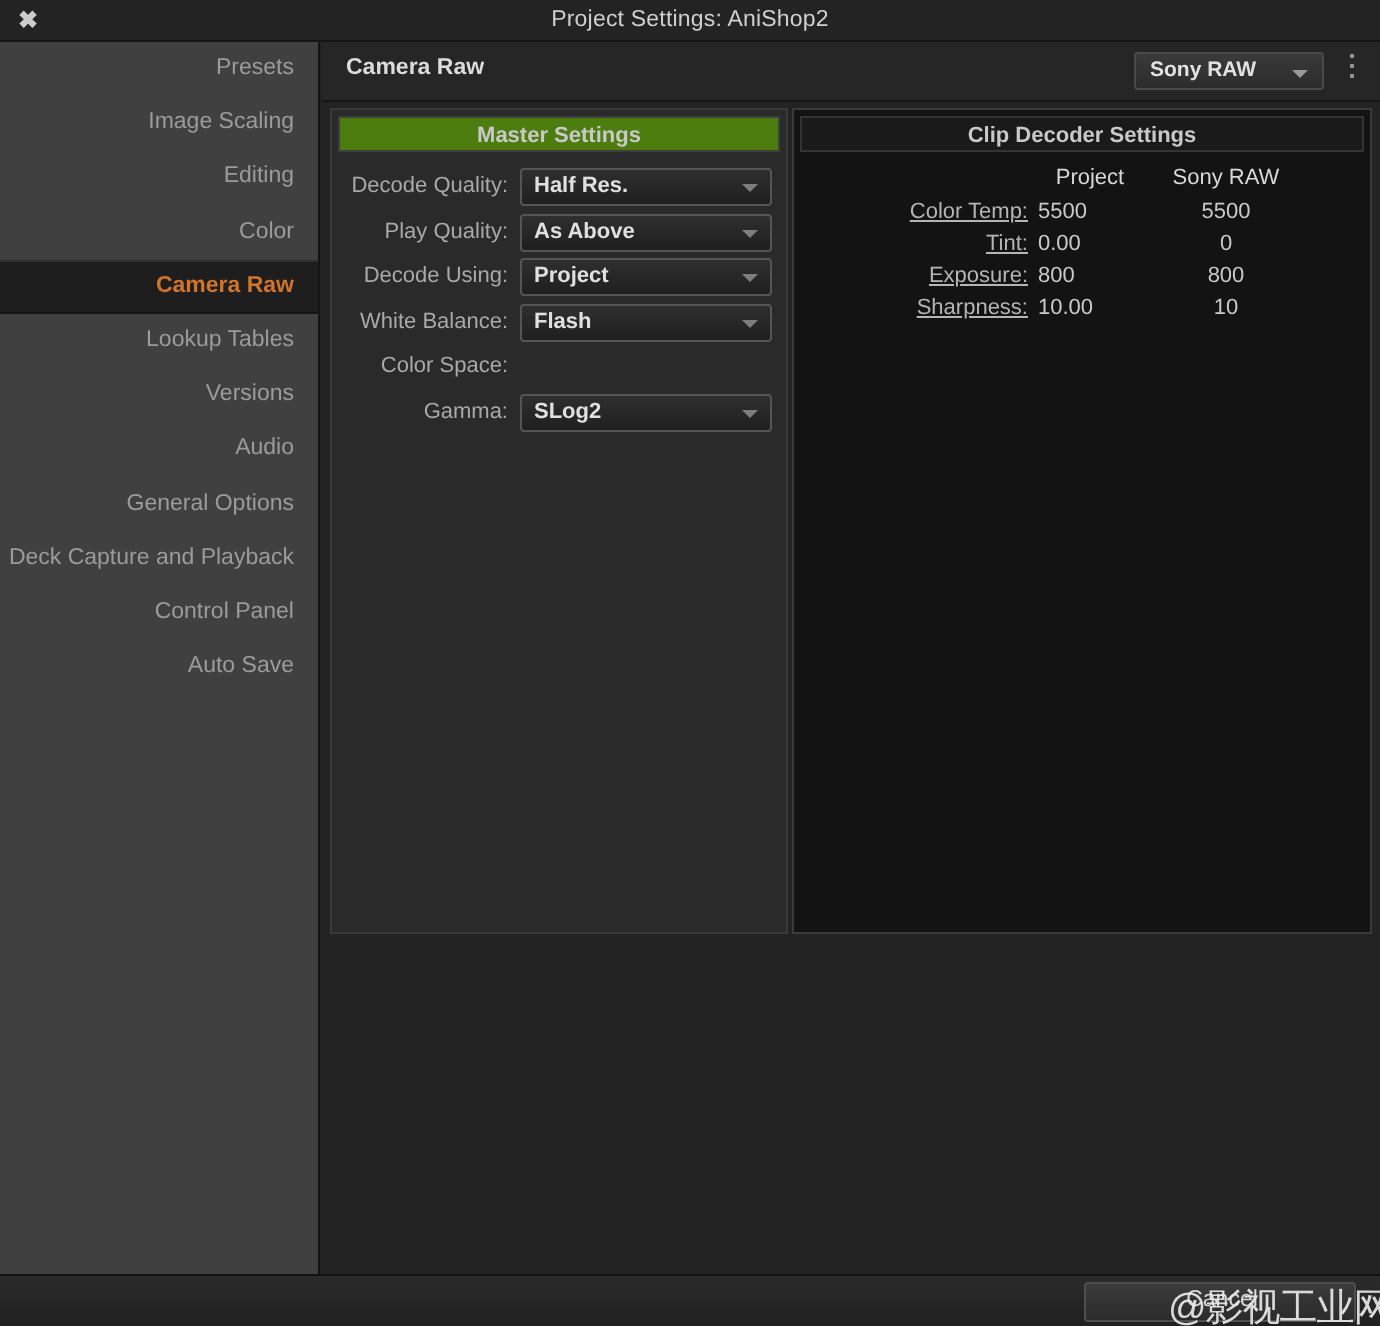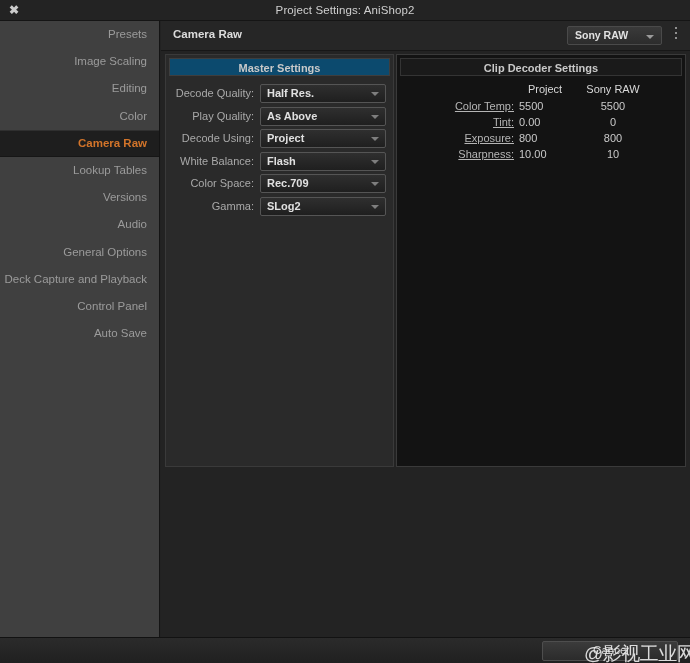--- a/index.html
+++ b/index.html
@@ -175,21 +175,21 @@
   .panel-title {
     position: absolute;
     left: 3px; top: 3px;
     right: 3px;
     height: 18px;
     line-height: 18px;
     text-align: center;
     font-size: 11px;
     font-weight: bold;
     color: #c9c9c9;
-    background: #0c4a6e;
+    background: #4d7c0f;
     border: 1px solid #3e3e3e;
     box-sizing: border-box;
   }
   .panel.clip .panel-title {
     background: #1a1a1a;
     border-color: #343434;
   }
 
   
   .field-row {
@@ -374,24 +374,20 @@
             </div>
             <div class="field-row" style="top: 96.5px;">
               <span class="field-label">White Balance:</span>
               <div class="field-select">
                 <span class="field-select-value">Flash</span>
                 <span class="caret"></span>
               </div>
             </div>
             <div class="field-row" style="top: 119px;">
               <span class="field-label">Color Space:</span>
-              <div class="field-select">
-                <span class="field-select-value">Rec.709</span>
-                <span class="caret"></span>
-              </div>
             </div>
             <div class="field-row" style="top: 141.5px;">
               <span class="field-label">Gamma:</span>
               <div class="field-select">
                 <span class="field-select-value">SLog2</span>
                 <span class="caret"></span>
               </div>
             </div>
           </div>
       </div>

